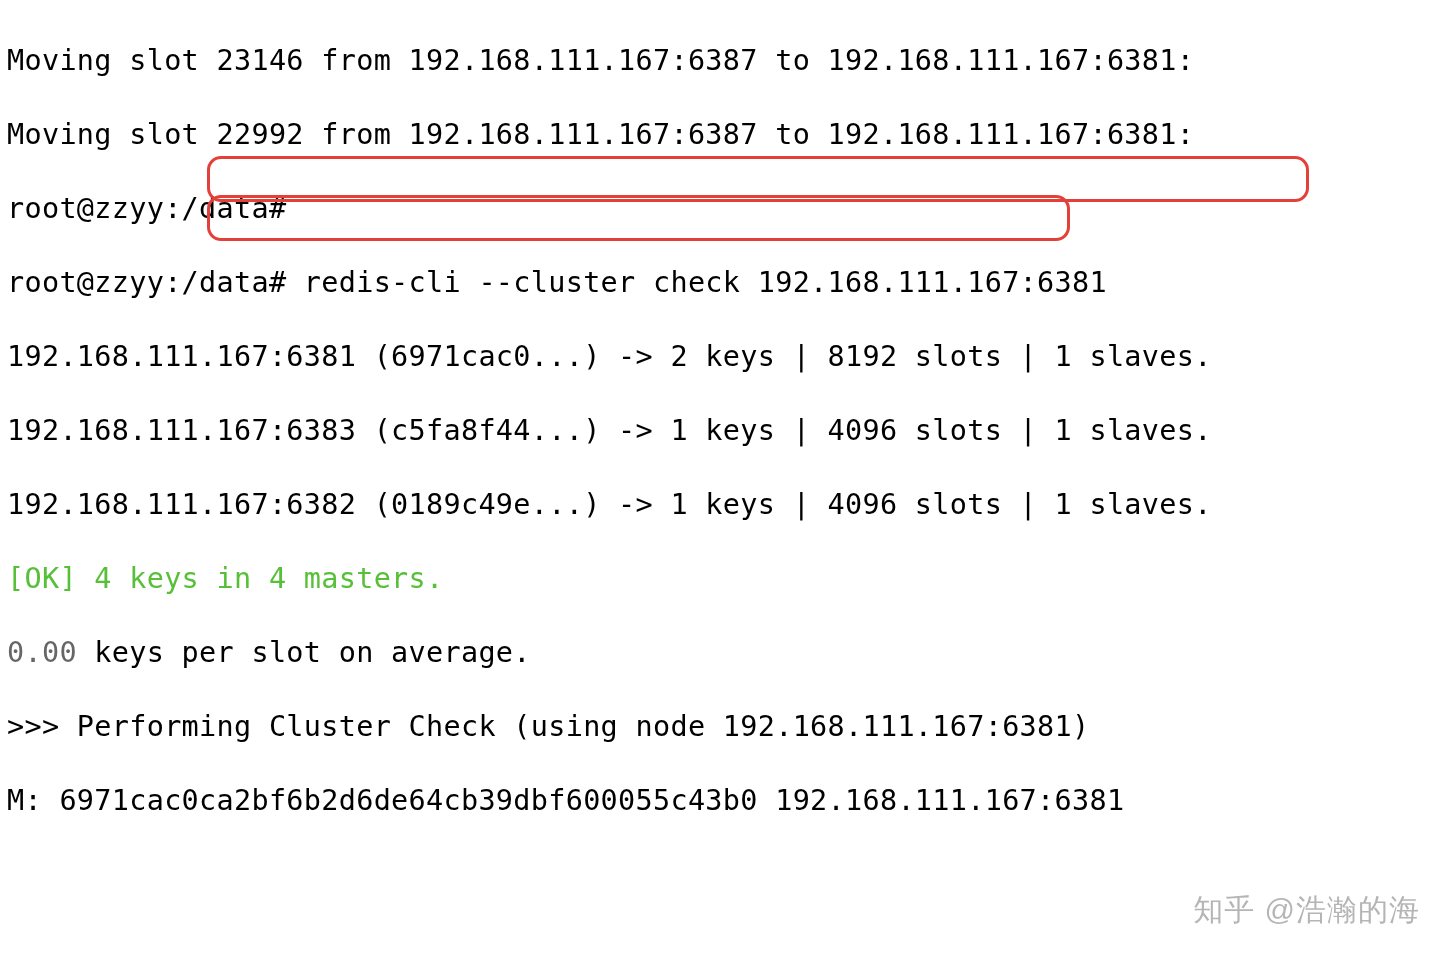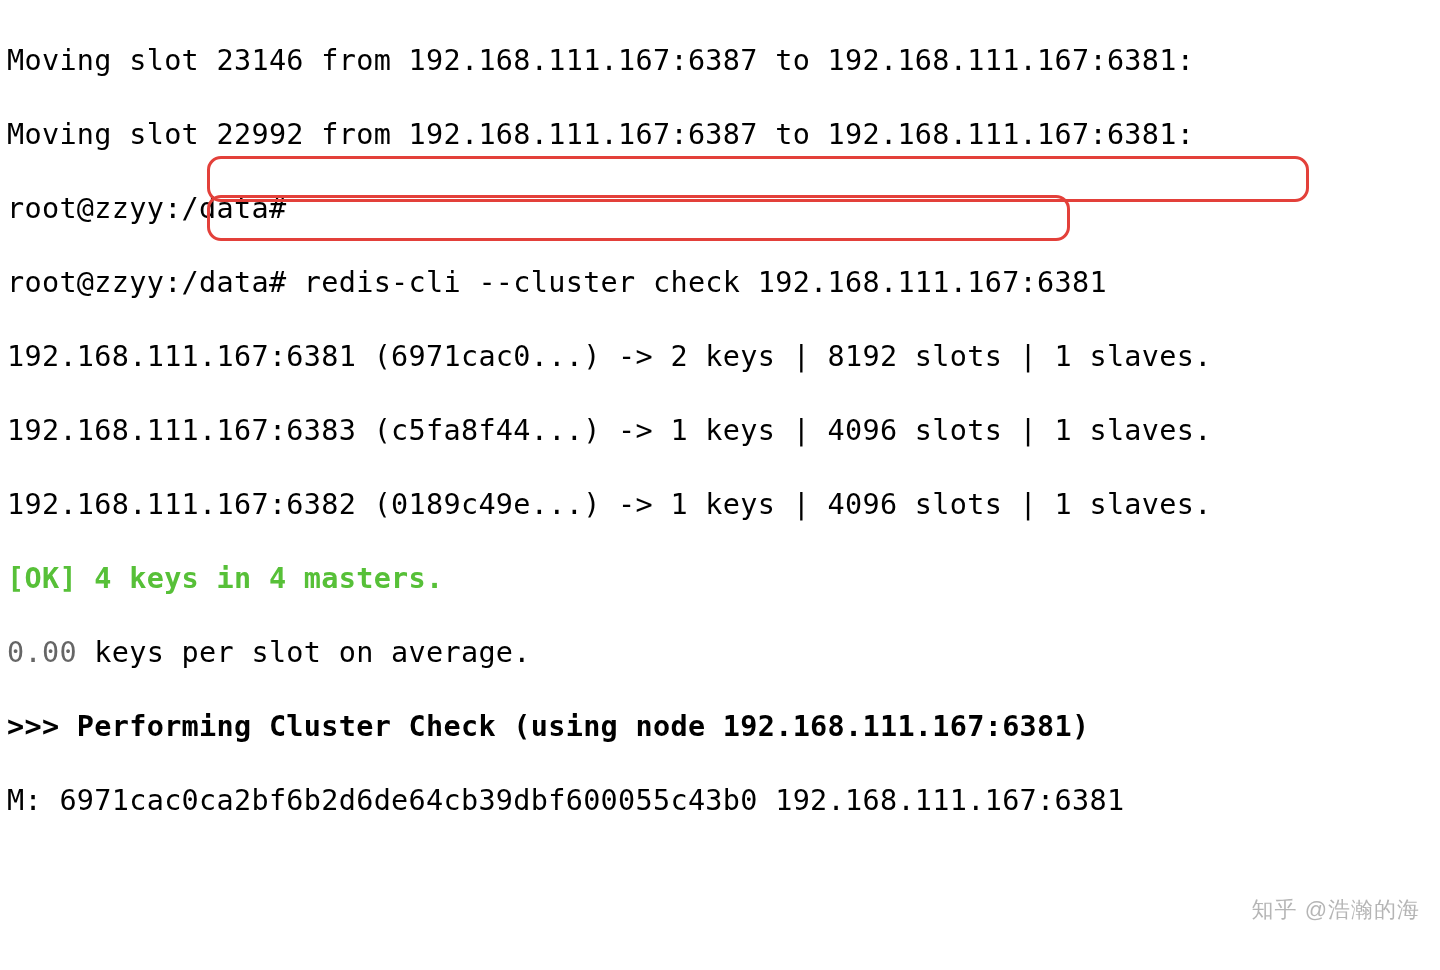--- a/index.html
+++ b/index.html
@@ -1,26 +1,26 @@
 <!DOCTYPE html>
 <html><head>
 <meta charset="utf-8">
 <style>
   html,body{margin:0;padding:0;width:1440px;height:970px;background:#fff;overflow:hidden}
   body{font-family:"Menlo","Consolas","DejaVu Sans Mono",monospace;font-size:28.5px;line-height:37px;color:#000;letter-spacing:0.3px;font-weight:500}
   .terminal{position:relative;padding:5px 7px 0 7px;white-space:pre}
   .line{display:block}
-  .green{color:#57c038;font-weight:700}
-  .bold{font-weight:700}
+  .green{color:#57c038;font-weight:400}
+  .bold{font-weight:400}
   .gray{color:#666}
   .hl{position:relative}
   .box{position:absolute;border:3px solid #e3403a;border-radius:14px;pointer-events:none}
   .box1{left:207px;top:156px;width:1096px;height:40px}
   .box2{left:207px;top:195px;width:857px;height:40px}
-  .watermark{position:absolute;right:20px;bottom:42px;font-family:"PingFang SC","Microsoft YaHei",sans-serif;font-size:22px;color:rgba(120,120,120,0.55);font-weight:400;letter-spacing:1px}
+  .watermark{position:absolute;right:20px;bottom:42px;font-family:"PingFang SC","Microsoft YaHei",sans-serif;font-size:30px;color:rgba(120,120,120,0.55);font-weight:400;letter-spacing:1px}
 </style>
 </head>
 <body>
 
 <div class="terminal">
 <span class="line">Moving slot 23146 from 192.168.111.167:6387 to 192.168.111.167:6381:</span>
 <span class="line">Moving slot 22992 from 192.168.111.167:6387 to 192.168.111.167:6381:</span>
 <span class="line">root@zzyy:/data#</span>
 <span class="line">root@zzyy:/data# redis-cli --cluster check 192.168.111.167:6381</span>
 <span class="line hl">192.168.111.167:6381 (6971cac0...) -&gt; 2 keys | 8192 slots | 1 slaves.</span>

